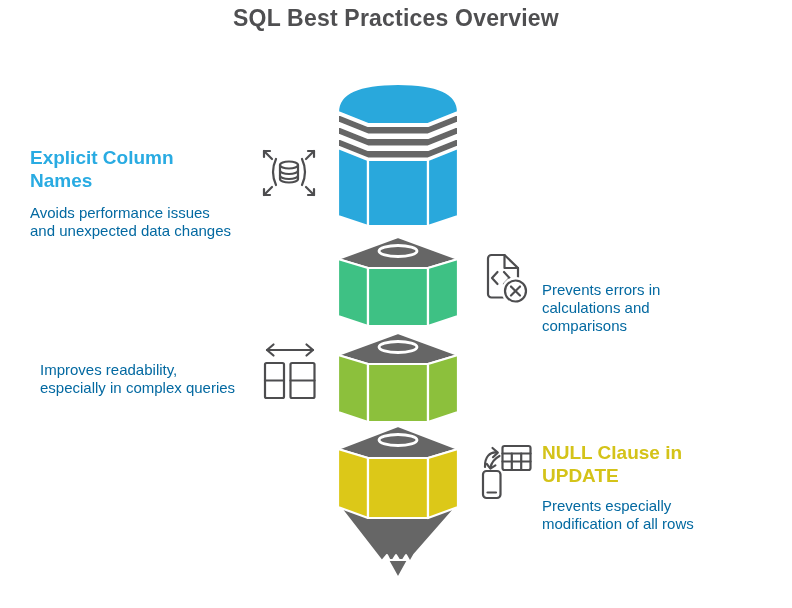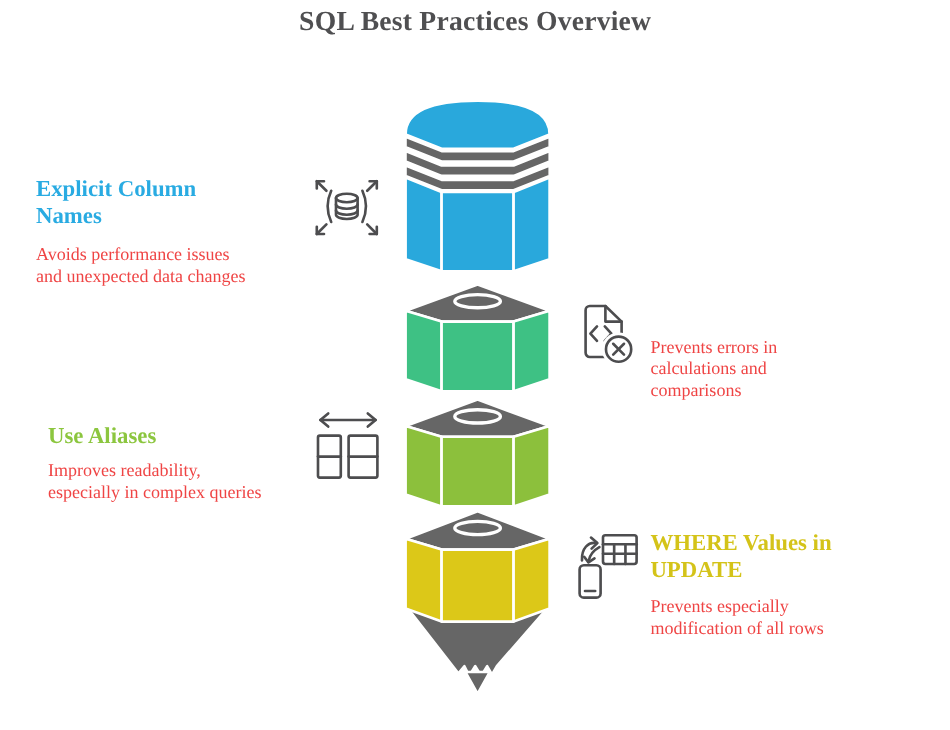--- a/index.html
+++ b/index.html
@@ -1,30 +1,30 @@
 <!DOCTYPE html>
 <html><head>
 <meta charset="utf-8">
 <style>
   html,body{margin:0;padding:0;background:#fff;}
   #canvas{
     position:relative;width:792px;height:594px;background:#ffffff;
-    font-family:Liberation Serif, serif;overflow:hidden;
+    font-family:Liberation Sans, sans-serif;overflow:hidden;
   }
   .title{
     position:absolute;top:5px;left:0;width:100%;text-align:center;
     font-size:23px;font-weight:bold;color:#4F4F51;letter-spacing:.2px;
   }
   .pencil{position:absolute;left:330px;top:78px;width:136px;height:510px;}
   .block{position:absolute;}
   .block .heading{
     font-size:19px;font-weight:bold;line-height:1.22;white-space:pre-line;
   }
   .block .desc{
-    font-size:15px;line-height:1.2;color:#ef4444;white-space:pre-line;
+    font-size:15px;line-height:1.2;color:#0369a1;white-space:pre-line;
   }
   .left-block{}
   .right-block{text-align:left;}
   #block-1{left:30px;top:146px;width:228px;}
   #block-1 .desc{margin-top:12px;}
   #icon-1{position:absolute;left:259px;top:145px;}
   #block-2{left:40px;top:352px;width:220px;}
   #block-2 .desc{margin-top:9px;}
   #icon-2{position:absolute;left:260px;top:341px;}
   #block-3{left:542px;top:254px;width:212px;}
@@ -129,38 +129,37 @@
     </g>
     <circle cx="38.5" cy="40" r="14" fill="#ffffff"></circle>
     <g class="ico">
       <circle cx="38.5" cy="40" r="10.5"></circle>
       <path d="M34,35.5 L43,44.5"></path>
         <path d="M43,35.5 L34,44.5"></path>
     </g>
   </svg>
 
   <div id="block-2" class="block left-block">
-    <div class="heading" style="color: rgb(140, 198, 63);">Use Aliases</div>
     <div class="desc">Improves readability,
 especially in complex queries</div>
   </div>
   <svg id="icon-2" width="60" height="60" viewBox="0 0 60 60">
     <g class="ico">
       <path d="M7,9 H53"></path>
       <path d="M13.5,3.5 L7,9 L13.5,14.5"></path>
       <path d="M46.5,3.5 L53,9 L46.5,14.5"></path>
       <rect x="5" y="22" width="19" height="35" rx="1.5"></rect>
       <path d="M5,39.5 H24"></path>
       <rect x="30.5" y="22" width="24" height="35" rx="1.5"></rect>
       <path d="M30.5,39.5 H54.5"></path>
     </g>
   </svg>
 
   <div id="block-4" class="block right-block">
-    <div class="heading" style="color: rgb(212, 195, 25);">WHERE Values in
+    <div class="heading" style="color: rgb(212, 195, 25);">NULL Clause in
 UPDATE</div>
     <div class="desc">Prevents especially
 modification of all rows</div>
   </div>
   <svg id="icon-4" width="58" height="60" viewBox="0 0 58 60">
     <g class="ico">
       <rect x="25.5" y="5" width="28" height="24" rx="2"></rect>
       <path d="M25.5,12.5 H53.5"></path>
       <path d="M34.8,12.5 V29"></path>
         <path d="M44.2,12.5 V29"></path>

